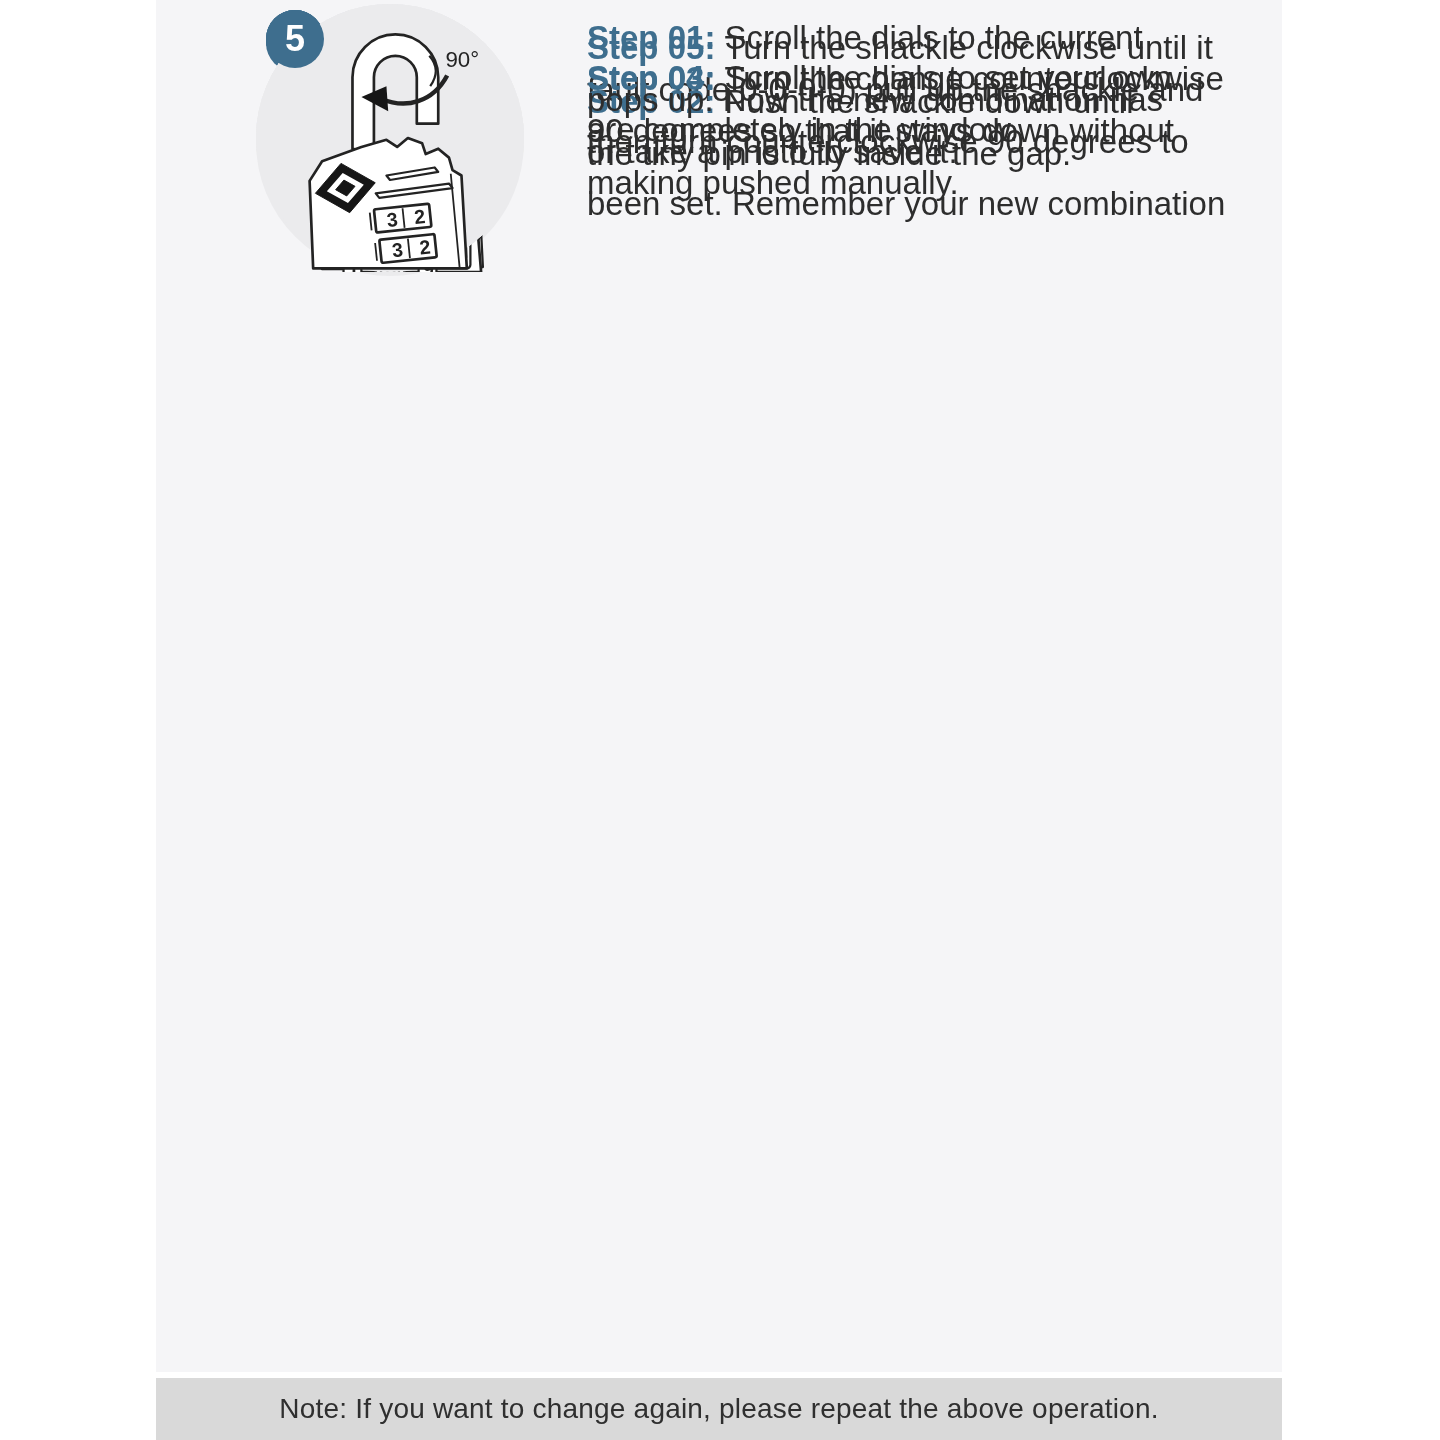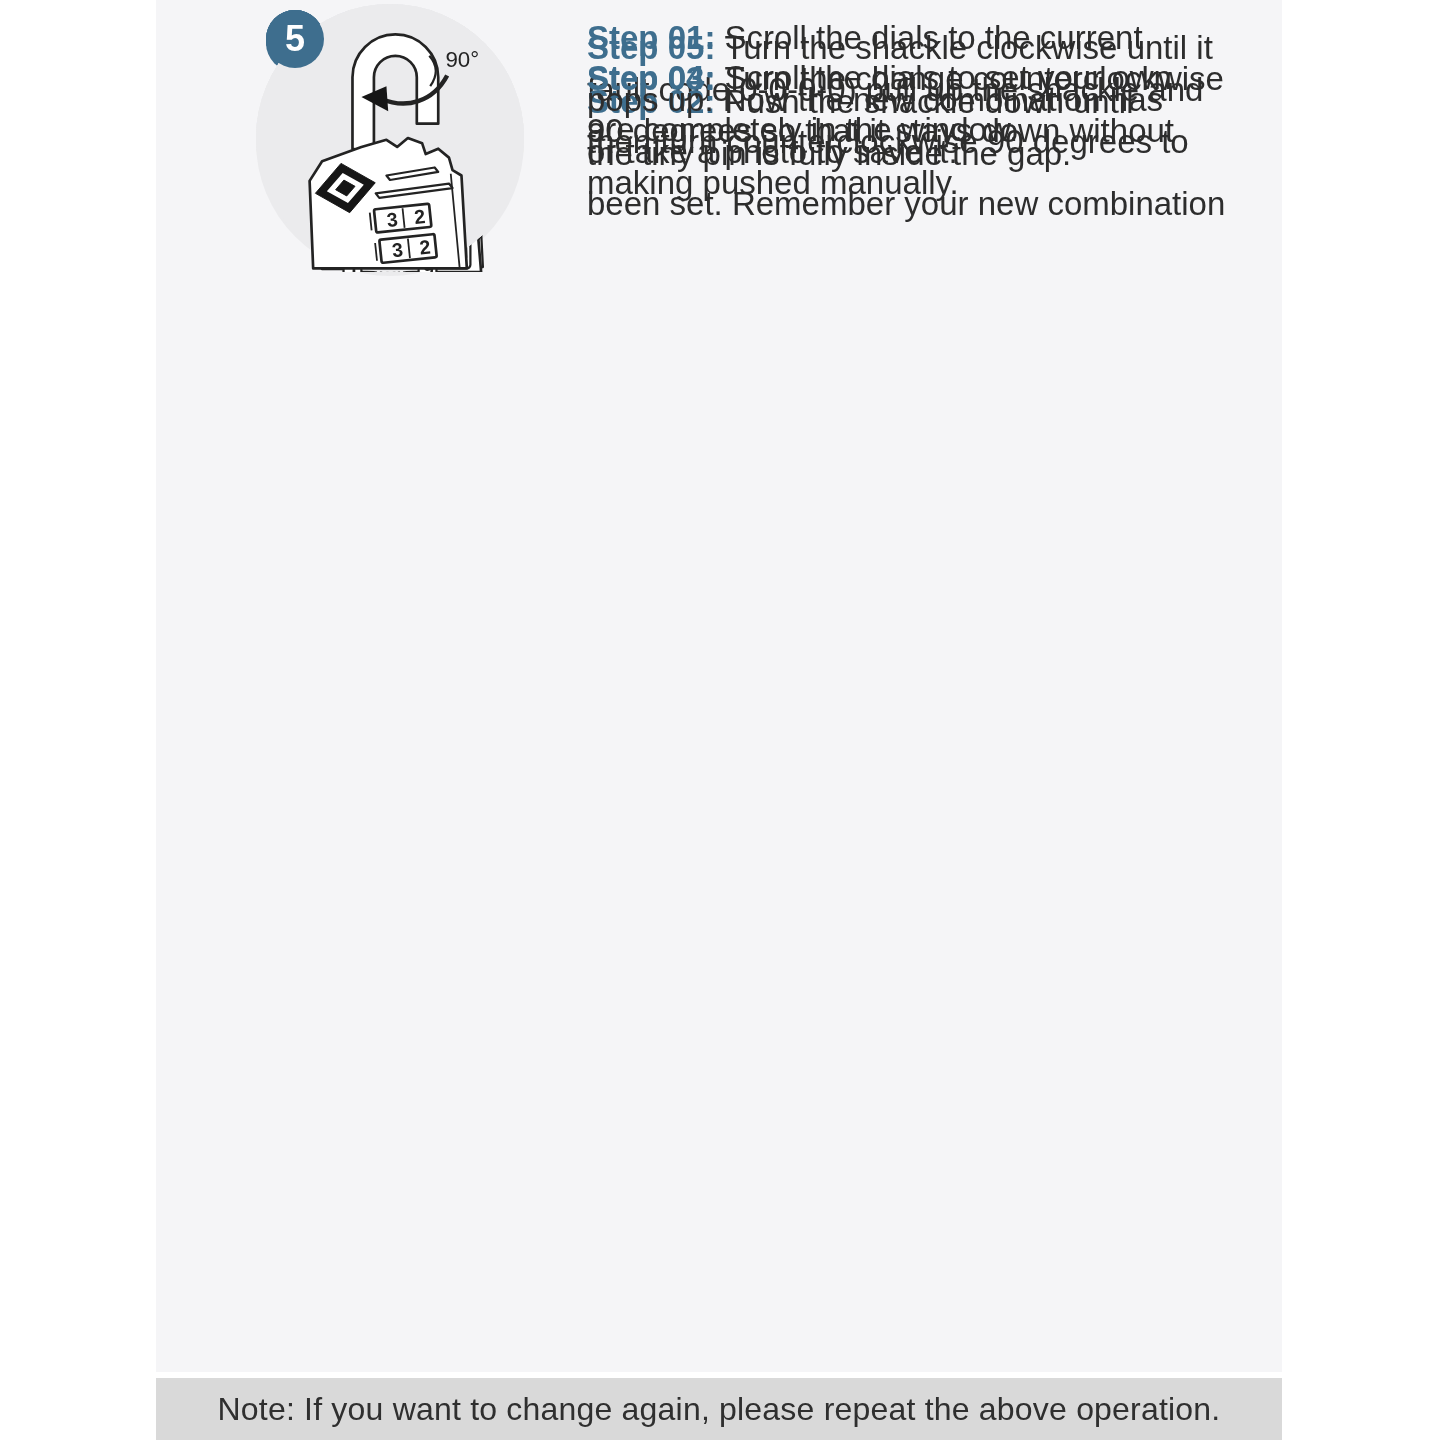--- a/index.html
+++ b/index.html
@@ -8,21 +8,21 @@
     font-family:"Liberation Sans", sans-serif;overflow:hidden;
   }
   .panel{
     position:absolute;left:156px;top:0;width:1126px;height:1372px;
     background:#f5f5f7;
   }
   .note-bar{
     position:absolute;left:156px;top:1378px;width:1126px;height:62px;
     background:#d9d9d9;display:flex;align-items:center;justify-content:center;
   }
-  .note-bar .note-text{font-size:32px;color:#2f2f2f;letter-spacing:.2px;}
+  .note-bar .note-text{font-size:28px;color:#2f2f2f;letter-spacing:.2px;}
   .row{position:absolute;left:0;width:1126px;height:276px;}
   .r1{top:4px}.r2{top:276}.r3{top:552}.r4{top:828}.r5{top:1104}
   .figure{position:absolute;left:100px;top:4px;width:268px;height:268px;}
   .circle-bg{position:absolute;left:0;top:0;width:268px;height:268px;border-radius:50%;background:#ebebed;}
   .figure svg{position:absolute;left:0;top:0;width:268px;height:268px;}
   .badge{
     position:absolute;left:10px;top:6px;width:58px;height:58px;border-radius:50%;
     background:#3e6e8e;color:#ffffff;font-weight:bold;font-size:36px;
     display:flex;align-items:center;justify-content:center;
   }

